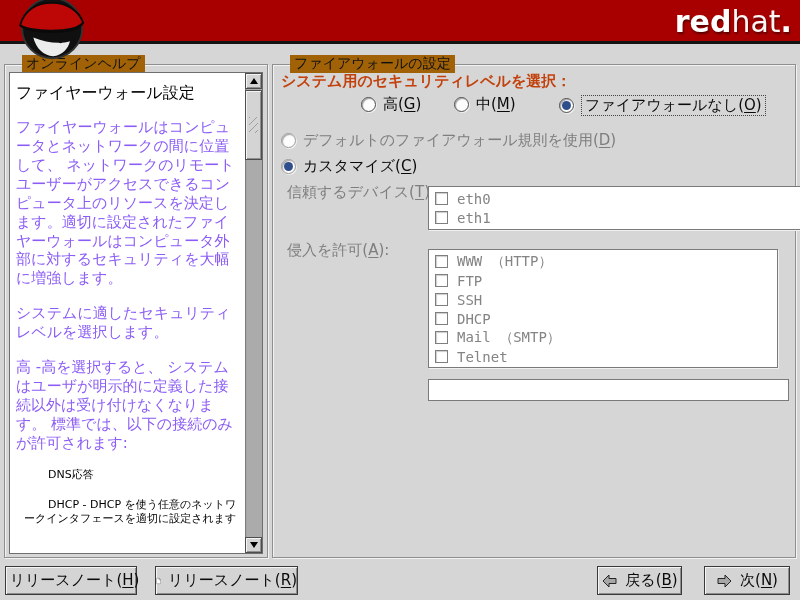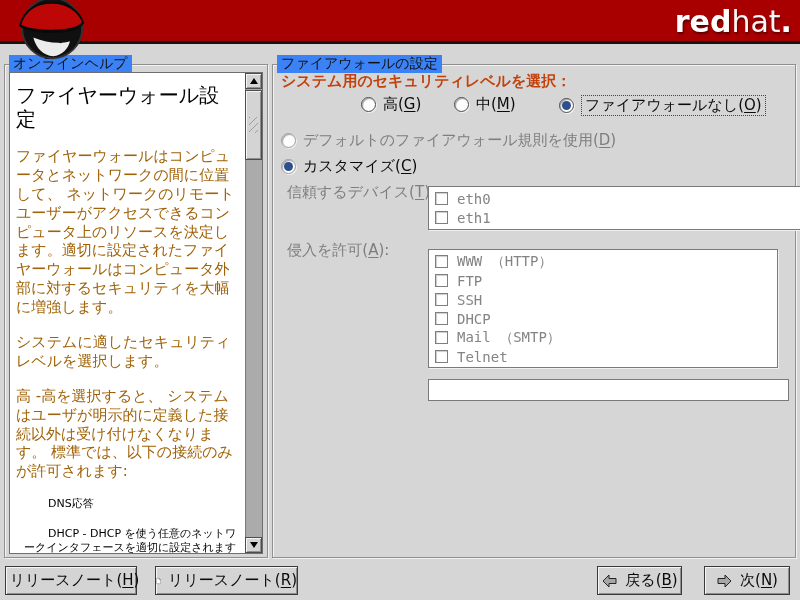--- a/index.html
+++ b/index.html
@@ -9,28 +9,28 @@
   
   .hdr{position:absolute;left:0;top:0;width:800px;height:41px;background:#a80000;}
   .hdr-line{position:absolute;left:0;top:41px;width:800px;height:3px;background:#141414;}
   .logo{position:absolute;left:6px;top:0;width:96px;height:62px;z-index:5;}
   .brand{position:absolute;right:8px;top:3px;color:#fff;font-size:30px;letter-spacing:0;line-height:38px;text-shadow:1px 2px 2px #5c0000;margin-left:8px;}
   .brand .b{font-weight:700;}
   .brand .l{font-weight:400;opacity:.96;}
 
   
   .frame{position:absolute;border:1px solid #8f8f8f;box-shadow:inset 1px 1px 0 #f2f2f2,1px 1px 0 #f2f2f2;}
-  .legend{position:absolute;top:-10px;left:4px;background:#3b82f6;padding:0 4px;font-size:14px;color:#111;white-space:nowrap;}
+  .legend{position:absolute;top:-10px;left:17px;background:#a16207;padding:0 4px;font-size:14px;color:#111;white-space:nowrap;}
 
   
   #help-frame{left:4px;top:64px;width:262px;height:492px;}
   .help-white{position:absolute;left:4px;top:7px;right:4px;bottom:3px;background:#fff;border:1px solid #6f6f6f;}
   .help-text{position:absolute;left:6px;top:2px;right:22px;bottom:0;overflow:hidden;word-break:break-all;}
-  .help-title{font-size:20px;line-height:1.2;margin:8px 0 16px;max-width:208px;color:#000;}
-  .help-p{font-size:15px;line-height:1.26;margin:0 0 16px;color:#a16207;}
+  .help-title{font-size:16px;line-height:1.2;margin:8px 0 16px;max-width:208px;color:#000;}
+  .help-p{font-size:15px;line-height:1.26;margin:0 0 16px;color:#8b5cf6;}
   .help-li{font-size:11px;line-height:1.26;margin:0 0 16px 8px;text-indent:24px;color:#000;}
   
   .sb{position:absolute;top:0;right:0;width:17px;bottom:0;background:#ababab;box-shadow:inset 1px 1px 1px rgba(0,0,0,.3);}
   .sb-btn{position:absolute;left:0;width:17px;height:16px;background:#d4d4d4;border:1px solid #4d4d4d;box-sizing:border-box;box-shadow:inset 1px 1px 0 #f4f4f4,inset -1px -1px 0 #8f8f8f;display:flex;align-items:center;justify-content:center;}
   .sb-up{top:0;}
   .sb-down{bottom:0;}
   .tri-up{width:0;height:0;border-left:4px solid transparent;border-right:4px solid transparent;border-bottom:6px solid #000;}
   .tri-down{width:0;height:0;border-left:4px solid transparent;border-right:4px solid transparent;border-top:6px solid #000;}
   .sb-thumb{position:absolute;left:0;top:17px;width:17px;height:70px;background:#d4d4d4;border:1px solid #4d4d4d;box-sizing:border-box;box-shadow:inset 1px 1px 0 #f4f4f4,inset -1px -1px 0 #8f8f8f;display:flex;align-items:center;justify-content:center;}
   .grip{width:9px;height:16px;background:repeating-linear-gradient(135deg,#9e9e9e 0 1px,transparent 1px 5px);}

